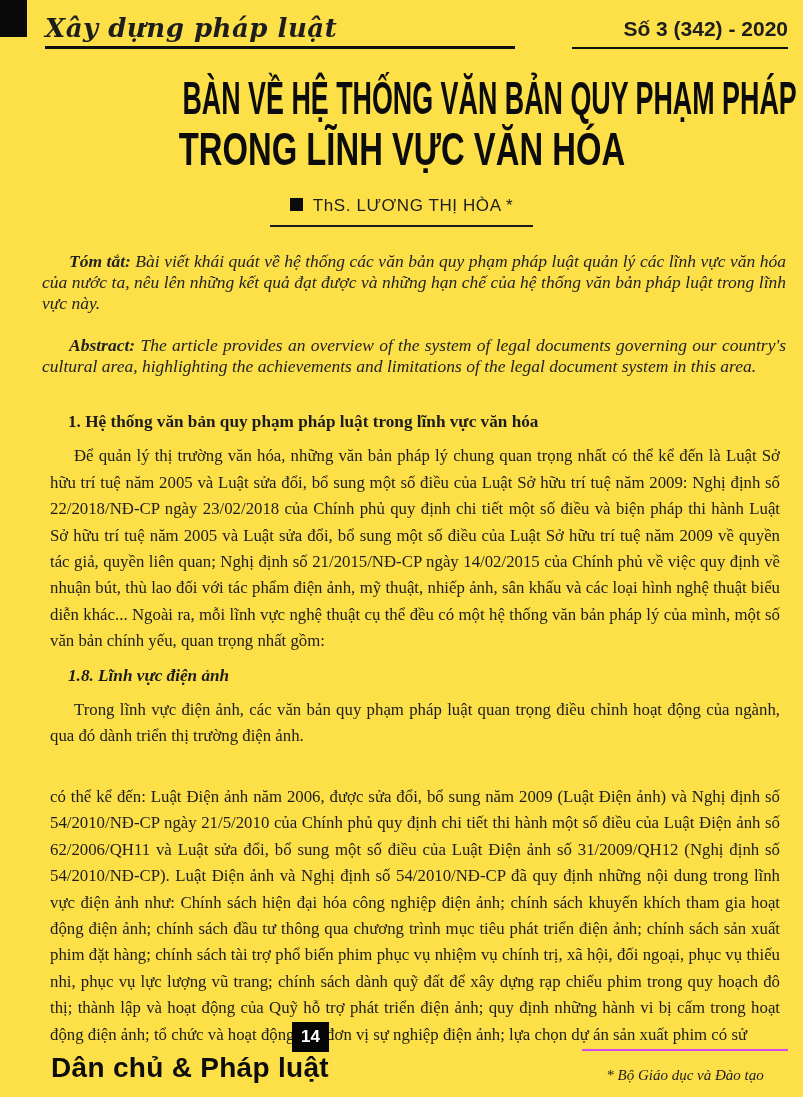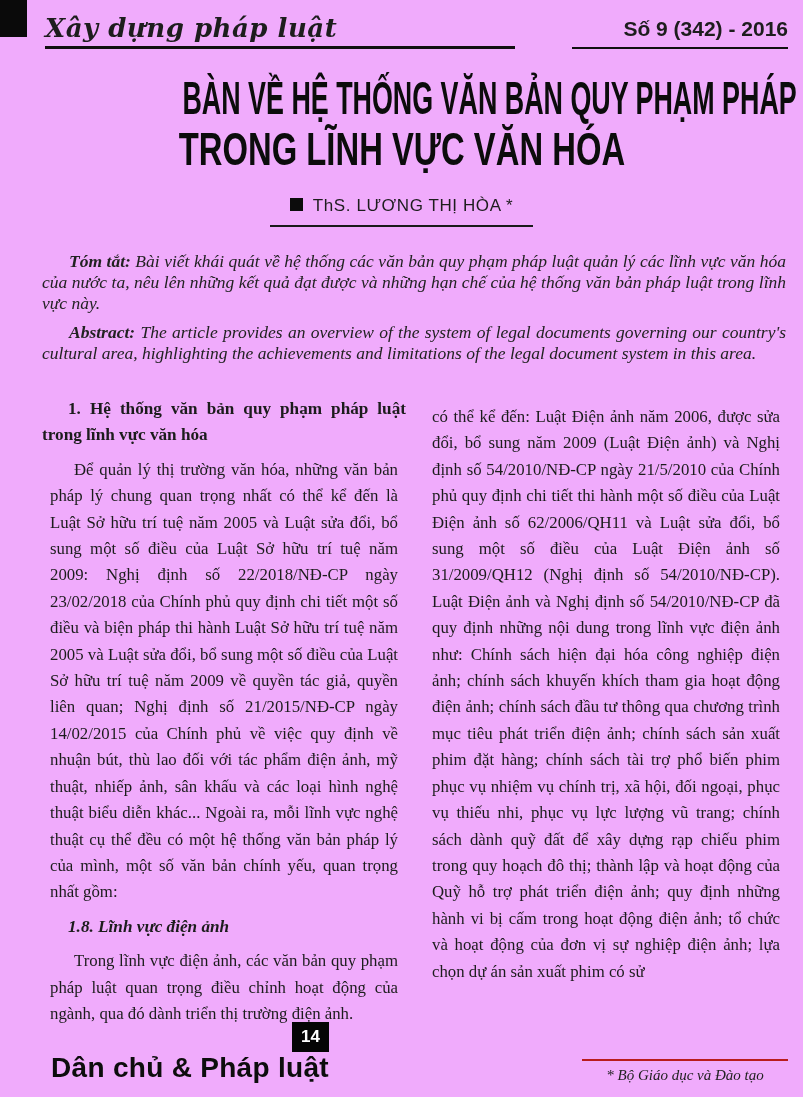--- a/index.html
+++ b/index.html
@@ -4,21 +4,21 @@
 <style>
   html, body { margin: 0; padding: 0; }
   body {
     width: 803px; height: 1097px;
     background: #e9e9e6;
     font-family: "Liberation Serif", "DejaVu Serif", serif;
   }
   .page {
     position: relative;
     width: 803px; height: 1097px;
-    background: #f0abfc;
+    background: #fde047;
     color: #1d1d1d;
     overflow: hidden;
   }
   .corner-artifact {
     position: absolute; top: 0; left: 0;
     width: 27px; height: 37px; background: #0a0a0a;
   }
   
   .header {
     display: flex; align-items: flex-end; justify-content: space-between;
@@ -69,28 +69,29 @@
   .abstract {
     margin: 0 17px 0 42px;
     font-style: italic;
     font-size: 17.5px; line-height: 21px;
     text-align: justify;
     text-indent: 27px;
     color: #222;
   }
   .abstract .lbl { font-weight: bold; }
   .abstract.vi { margin-top: 24px; }
-  .abstract.en { margin-top: 8px; }
+  .abstract.en { margin-top: 21px; }
   
   .body-cols {
     display: flex; gap: 18px;
     margin: 32px 15px 0 42px;
     font-size: 16.8px; line-height: 26.4px;
     text-align: justify;
     color: #1c1c1c;
+    flex-direction: column;
   }
   .col { flex: 1 1 0; min-width: 0; }
   .col h3 {
     margin: 0; font-size: 17.2px; font-weight: bold;
     text-indent: 26px; line-height: 26.4px; text-align: justify;
   }
   .col h4 {
     margin: 0; font-size: 17.2px; font-weight: bold; font-style: italic;
     text-indent: 26px; line-height: 26.4px;
   }
@@ -108,38 +109,38 @@
     font-family: "Liberation Sans", sans-serif;
     font-weight: bold; font-size: 17px;
   }
   .journal-name {
     margin-left: 11px;
     font-family: "Liberation Sans", sans-serif;
     font-weight: bold; font-size: 28px; letter-spacing: 0.3px;
     color: #0d0d0d; white-space: nowrap;
   }
   .footnote {
-    border-top: 2px solid #b91c1c;
-    padding-top: 6px;
+    border-top: 2px solid #d946ef;
+    padding-top: 16px;
     width: 206px;
     text-align: center;
     font-style: italic; font-size: 15px;
     color: #222; white-space: nowrap;
   }
 </style>
 </head>
 <body>
 
 <div class="page">
 
   <div class="corner-artifact"></div>
 
   <div class="header">
     <div class="header-left">Xây dựng pháp luật</div>
-    <div class="header-right">Số 9 (342) - 2016</div>
+    <div class="header-right">Số 3 (342) - 2020</div>
   </div>
 
   <div class="title-wrap">
     <div class="title-line l1">
       <span>BÀN VỀ HỆ THỐNG VĂN BẢN QUY PHẠM PHÁP LUẬT</span>
     </div>
     <div class="title-line l2">
       <span>TRONG LĨNH VỰC VĂN HÓA</span>
     </div>
   </div>

